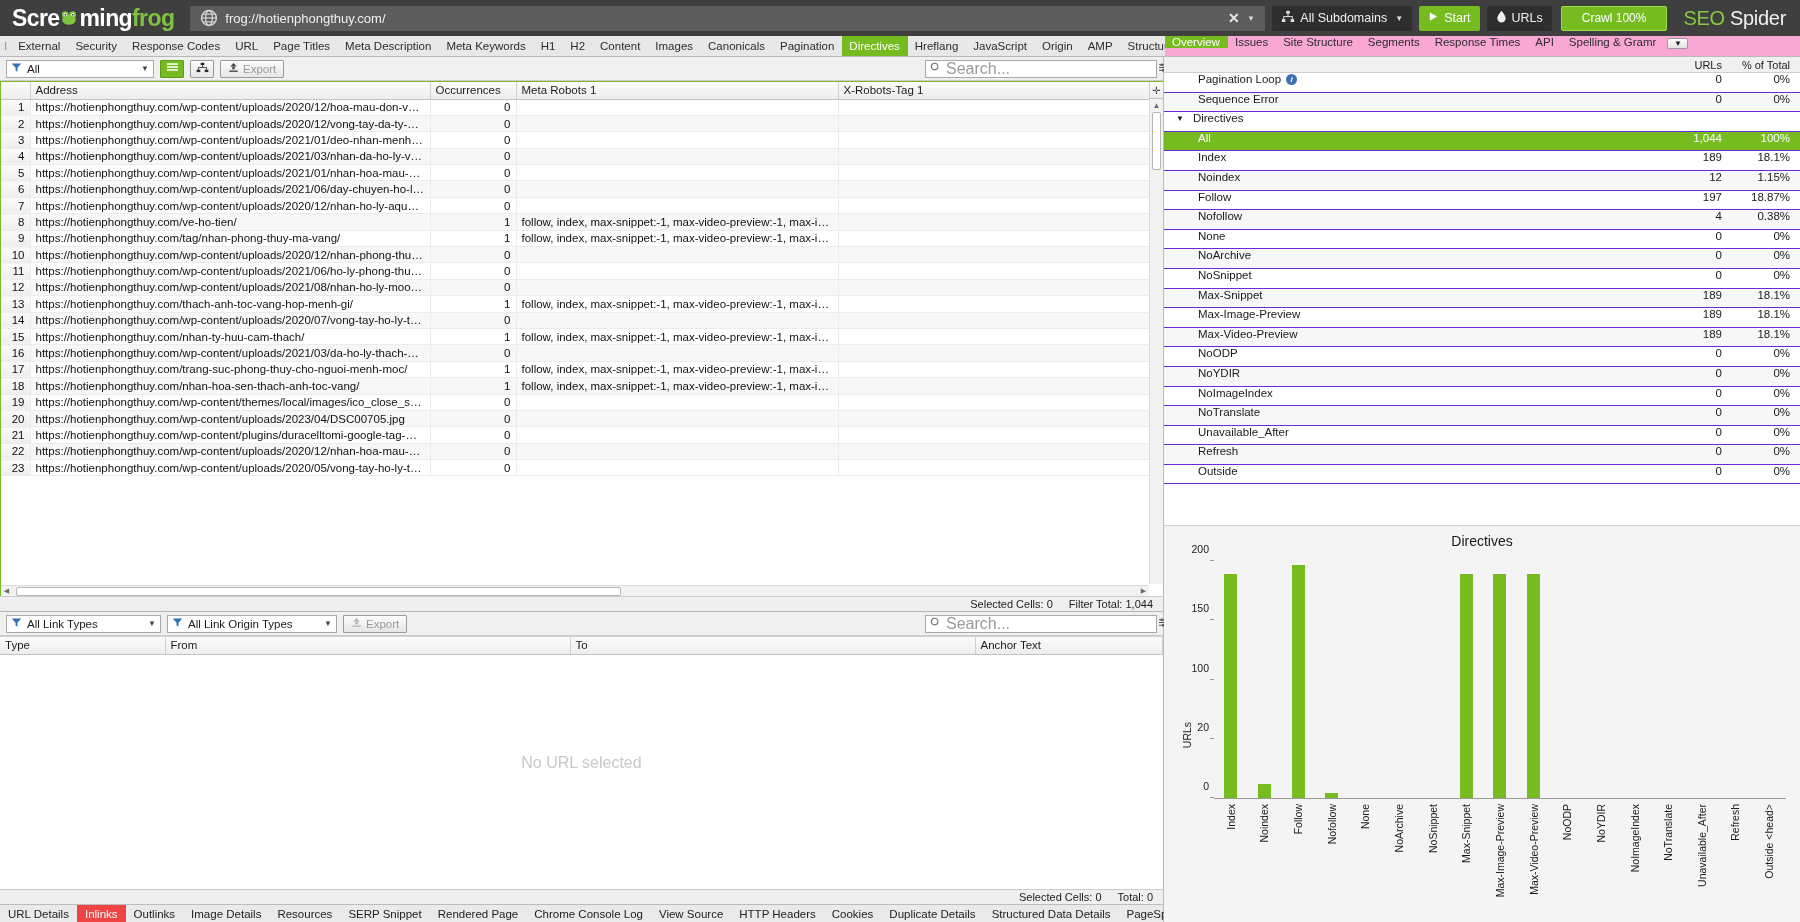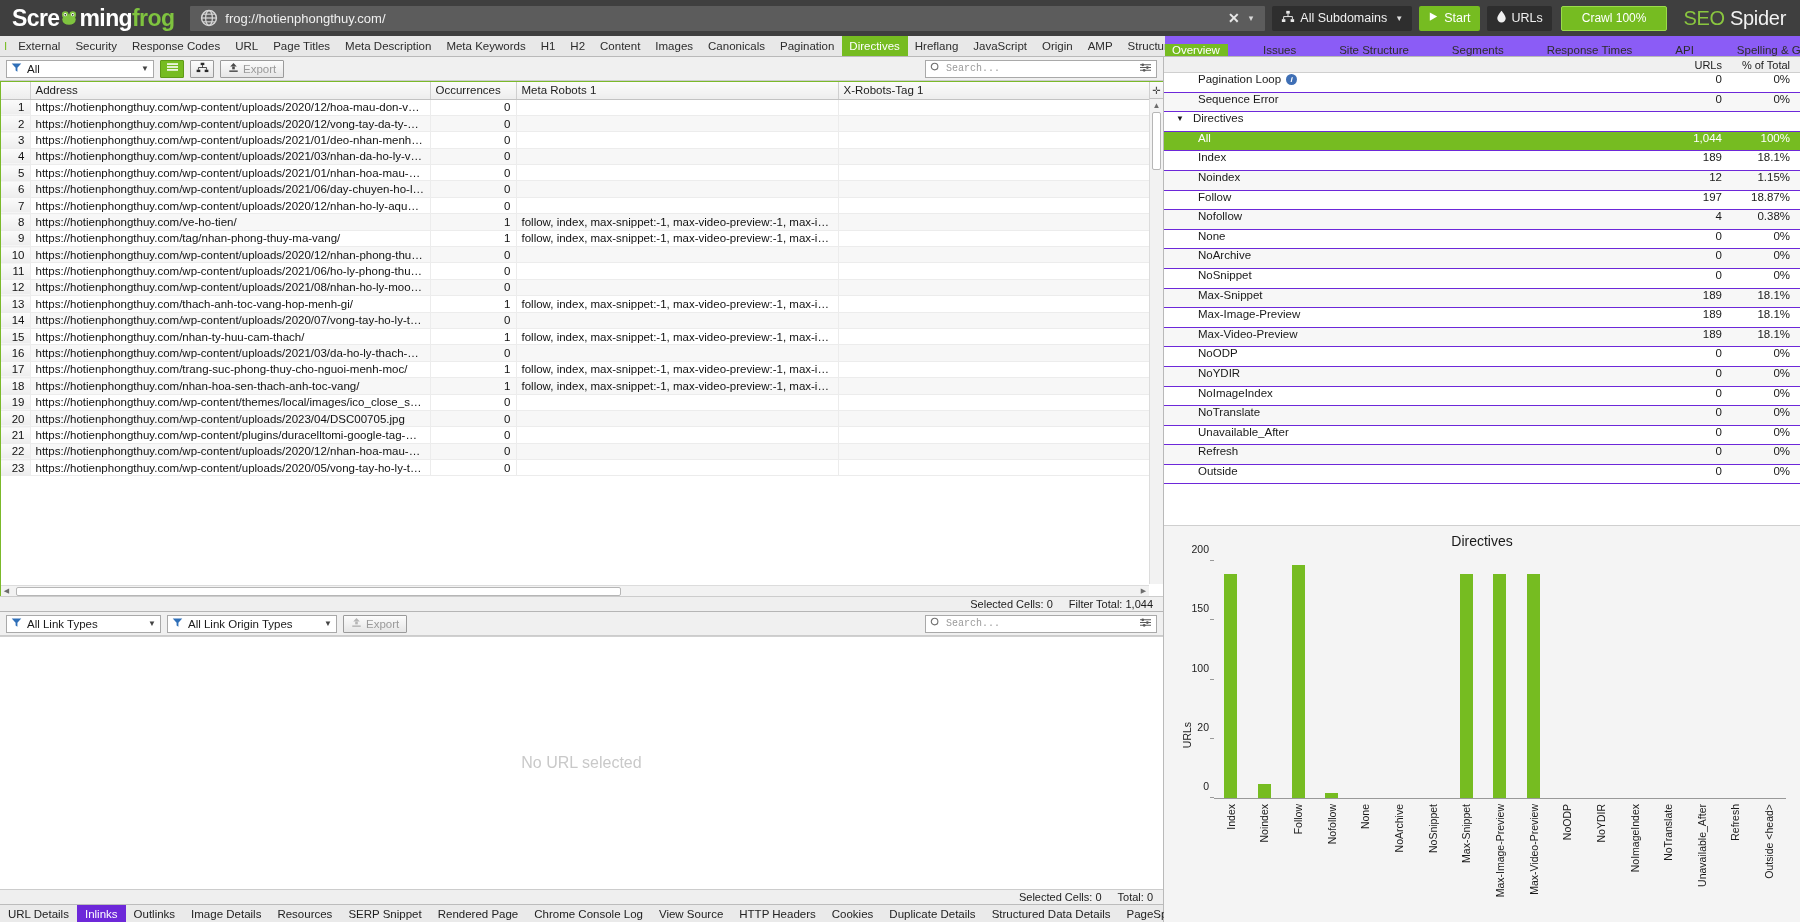--- a/index.html
+++ b/index.html
@@ -82,21 +82,21 @@
   .tab.active { background: #76bc21; color: #ffffff; font-weight: normal; }
   .tab.sliver { padding: 0 3px 0 4px; color:#76bc21; }
   .tab-overflow {
     width: 21px; min-width:21px; margin: 2px 3px; border: 1px solid #9b9b9b;
     background: linear-gradient(#fdfdfd,#e4e4e4); border-radius: 2px;
     display: flex; align-items: center; justify-content: center;
     font-size: 8px; cursor: pointer; color:#222;
   }
   #tabstrip .rightgroup {
     position: absolute; left: 1165px; right: 0; top: 0; bottom: 0;
-    display: flex; align-items: flex-end; background: #8b5cf6; gap: 28px;
+    display: flex; align-items: flex-start; background: #f9a8d4;
   }
 
   
   #main { display: flex; height: 866px; }
   #leftpane { width: 1164px; display: flex; flex-direction: column; border-right: 1px solid #b9b9b9; }
   #rightpane { width: 636px; display: flex; flex-direction: column; background: #f4f4f4; }
 
   
   .filterbar {
     height: 24px; background: #f0f0f0; border-bottom: 1px solid #cccccc;
@@ -117,21 +117,21 @@
   .exportbtn {
     height: 18px; border: 1px solid #9b9b9b; background: linear-gradient(#fcfcfc,#e6e6e6);
     display: flex; align-items: center; gap: 4px; padding: 0 7px; font-size: 11.5px;
     color: #9a9a9a; border-radius:1px; cursor: pointer;
   }
   .searchbox {
     margin-left: auto; height: 18px; width: 232px; background: #ffffff;
     border: 1px solid #a9a9a9; display: flex; align-items: center; padding: 0 4px; gap: 5px;
   }
   .searchbox input {
-    flex: 1; border: none; outline: none; font-size: 10px; font-family: Liberation Mono, monospace; color: #333;
+    flex: 1; border: none; outline: none; font-size: 16px; font-family: Liberation Sans, sans-serif; color: #333;
     background: transparent;
   }
   .searchbox input::placeholder { color: #9a9a9a; }
 
   
   .tablewrap { flex: 1; position: relative; overflow: hidden; background: #ffffff;
     border-top: 1px solid #7bb92a; border-left: 1px solid #7bb92a; }
   table.grid { border-collapse: collapse; width: 100%; table-layout: fixed; padding-left: 18px; }
   table.grid th {
     height: 17px; background: linear-gradient(#fbfbfb,#ededed);
@@ -185,21 +185,21 @@
     color: #c9c9c9; font-size: 16px;
   }
   .bottomtabs {
     height: 19px; background: #eaeaea; border-top: 1px solid #bcbcbc;
     display: flex; align-items: stretch; position: relative;
   }
   .btab {
     display: flex; align-items: center; padding: 0 8px; font-size: 11.5px; color: #222;
     white-space: nowrap; cursor: pointer;
   }
-  .btab.active { background: #6d28d9; color: #ffffff; }
+  .btab.active { background: #ef4444; color: #ffffff; }
   .btab-overflow {
     margin-left: auto; width: 21px; border: 1px solid #9b9b9b; margin-top:2px; margin-bottom:2px;
     margin-right:3px; background: linear-gradient(#fdfdfd,#e4e4e4); border-radius: 2px;
     display: flex; align-items: center; justify-content: center; font-size: 8px; cursor:pointer;
   }
 
   
   .rp-head {
     height: 16px; background: #f0f0f0; border-bottom: 1px solid #cfcfcf;
     display: flex; align-items: center; font-size: 11px; color: #1c1c1c;
@@ -682,20 +682,36 @@
                 <line x1="1" y1="9" x2="13" y2="9" stroke="#5a5a5a" stroke-width="1.1"></line>
                 <circle cx="4" cy="3" r="1.5" fill="#5a5a5a"></circle>
                 <circle cx="9" cy="6" r="1.5" fill="#5a5a5a"></circle>
                 <circle cx="5.5" cy="9" r="1.5" fill="#5a5a5a"></circle>
               </svg>
           </span>
         </div>
       </div>
 
       <div class="lowerbody">
+        <table class="grid">
+          <colgroup>
+              <col style="width:165px">
+              <col style="width:405px">
+              <col style="width:405px">
+              <col>
+            </colgroup>
+          <thead>
+            <tr>
+              <th>Type</th>
+              <th>From</th>
+              <th>To</th>
+              <th>Anchor Text</th>
+            </tr>
+          </thead>
+        </table>
         <div class="nourl">No URL selected</div>
       </div>
 
       <div class="statusline">
         <span>
           <span>Selected Cells:</span>
           <span>0</span>
         </span>
         <span>
           <span>Total:</span>

